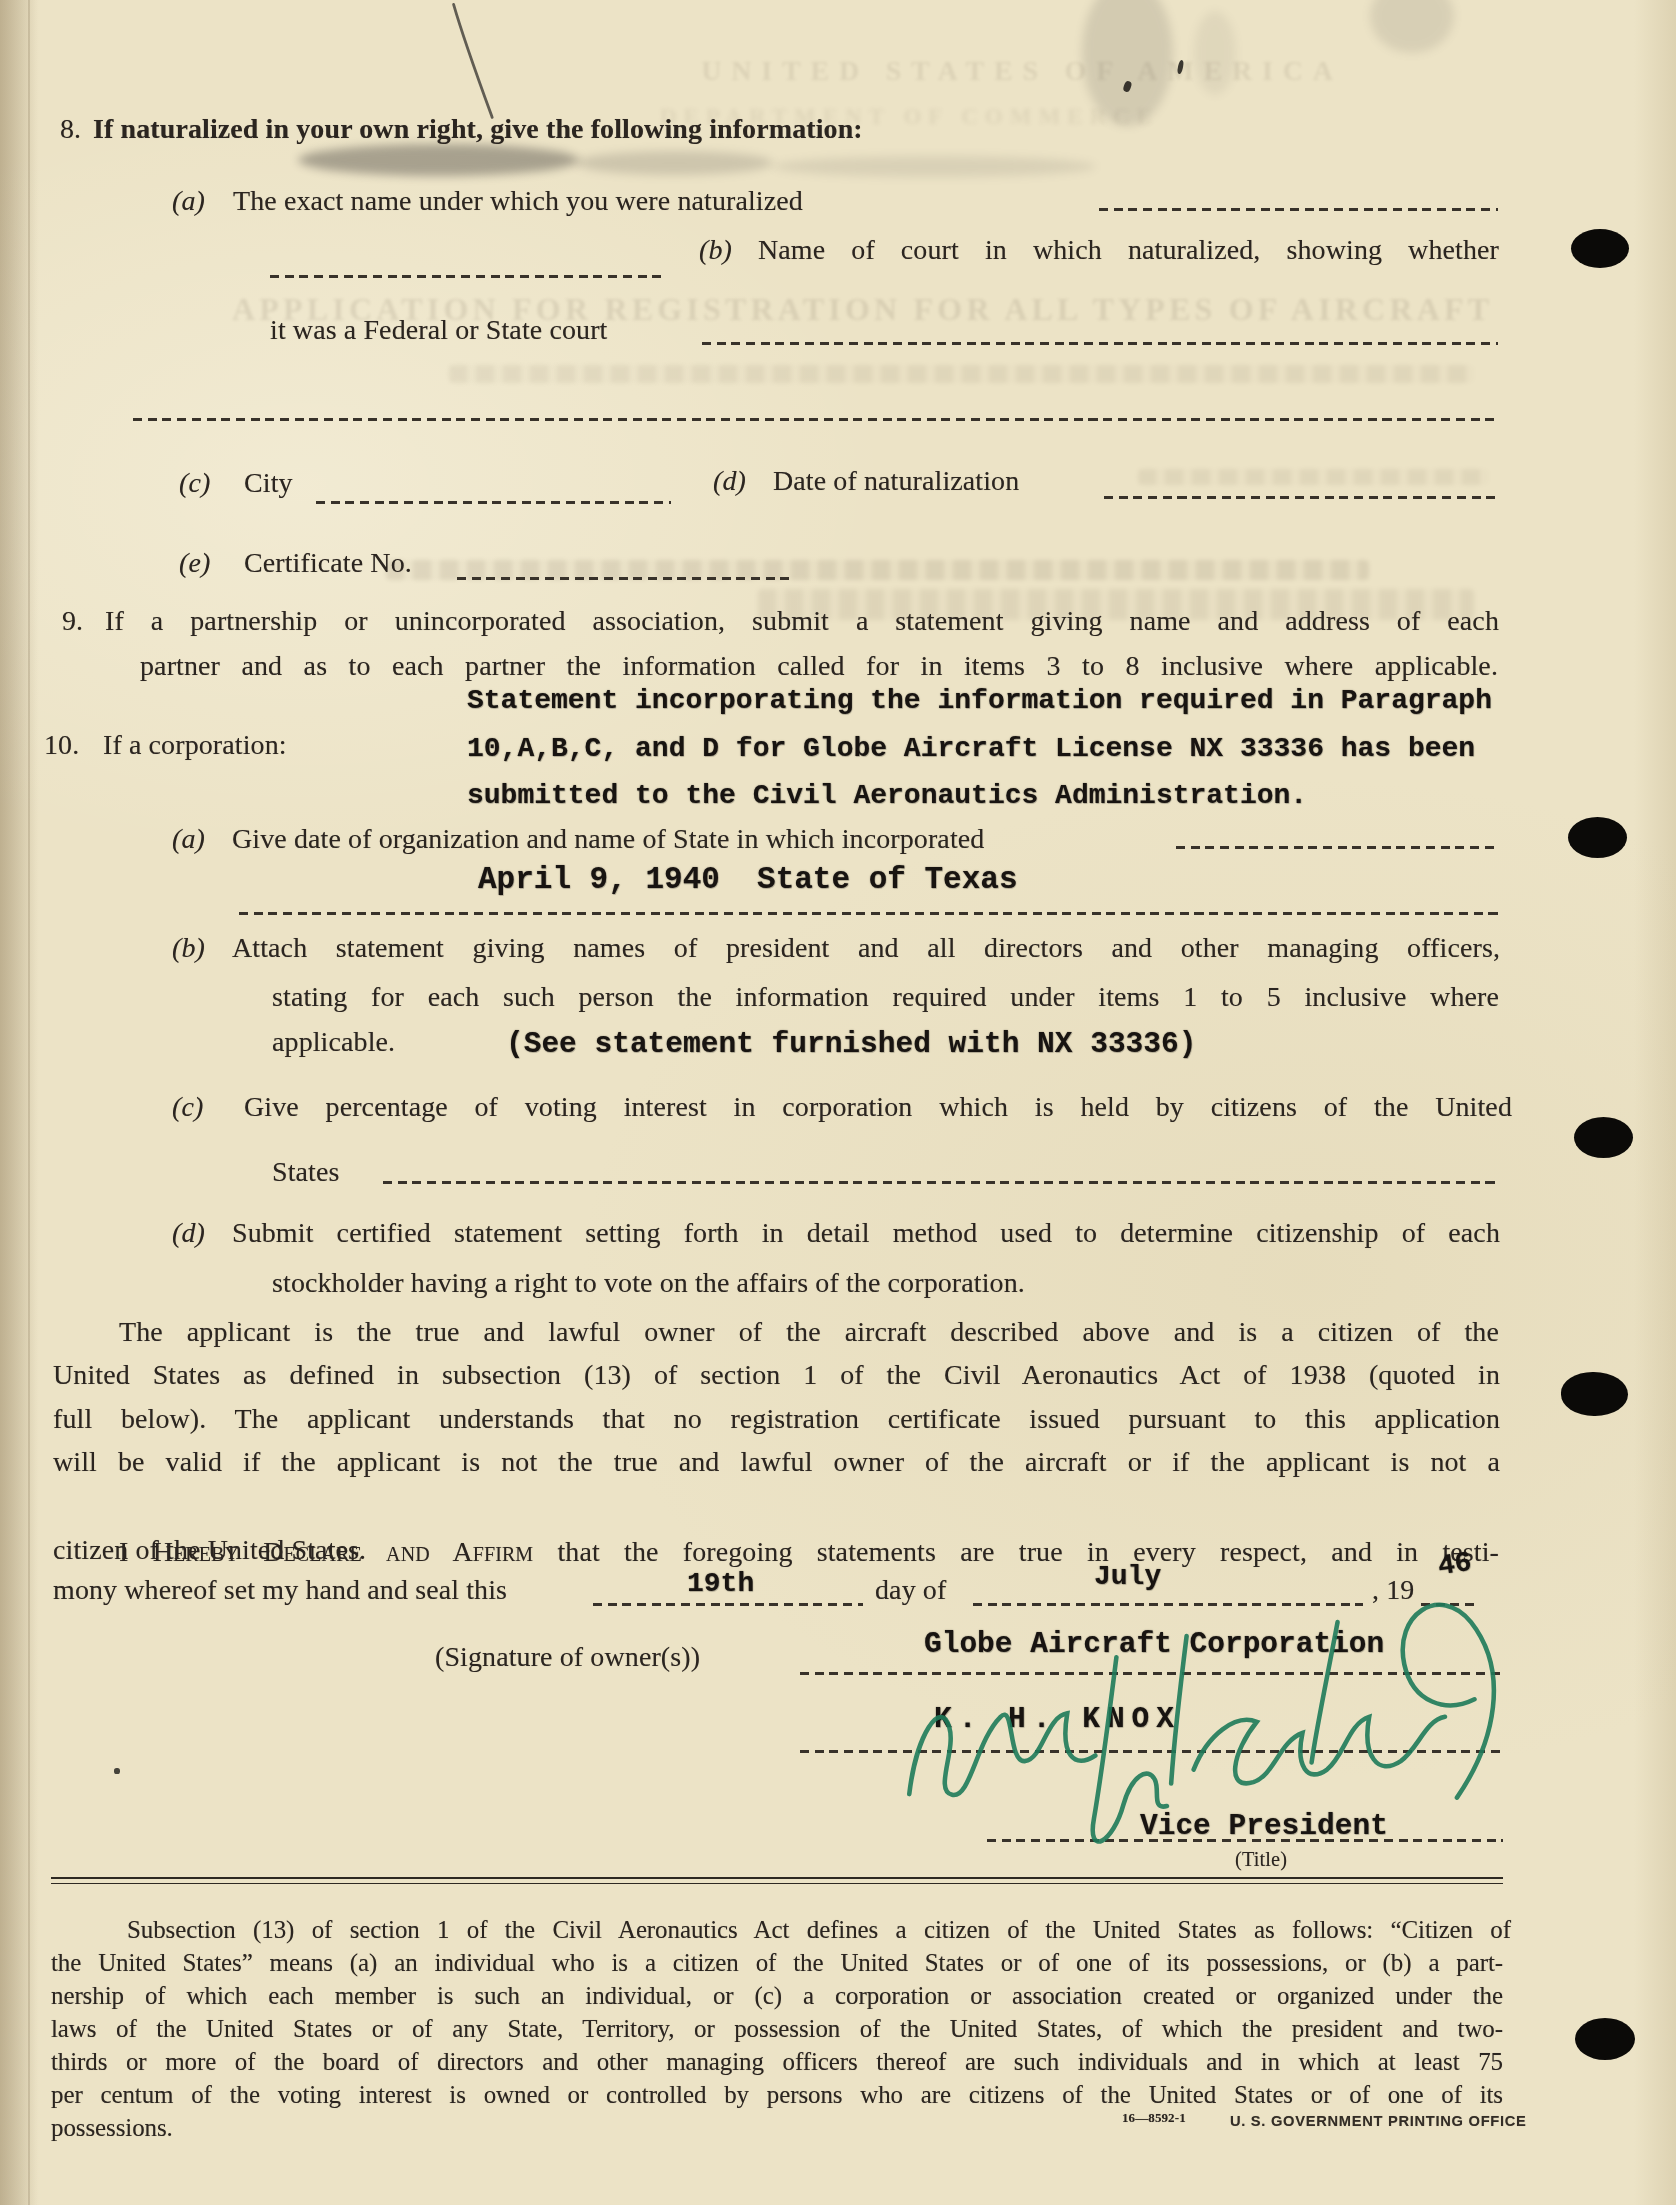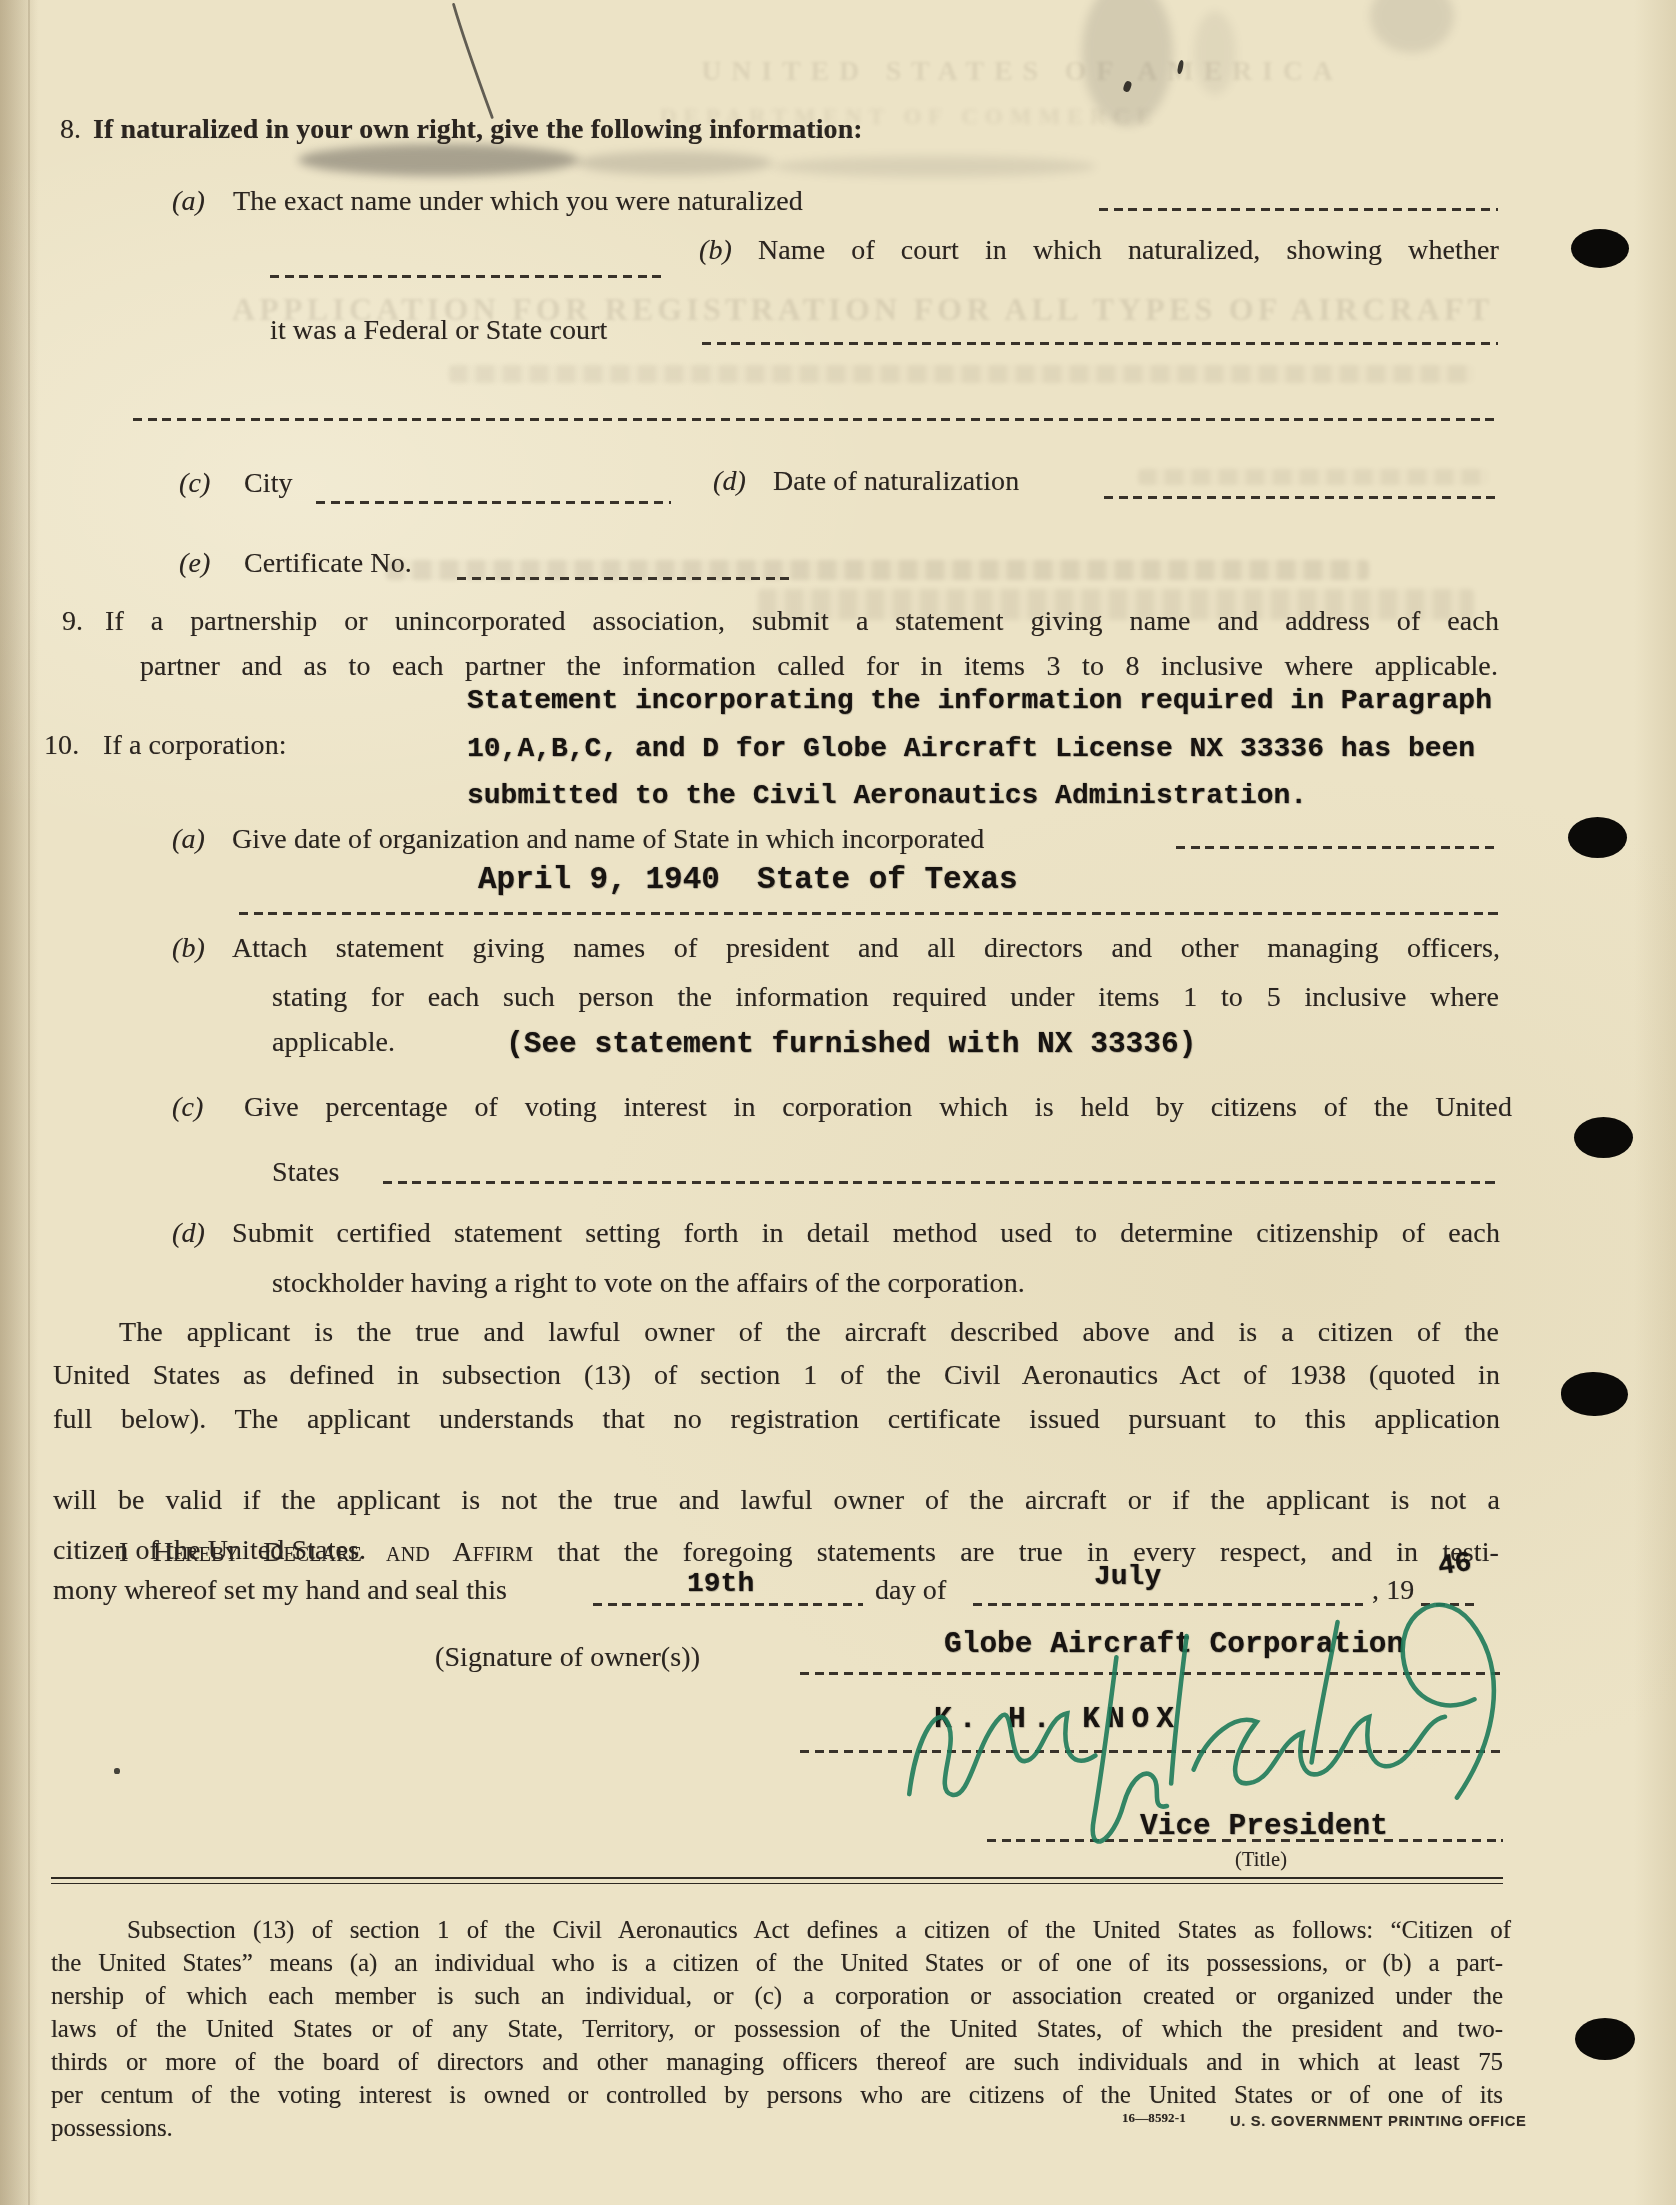--- a/index.html
+++ b/index.html
@@ -62,32 +62,32 @@
   #l-10b-l3{left:272px;top:1025px;}
   #typed-see{left:506px;top:1027px;font-size:29.5px;}
   #l-10c-let{left:172px;top:1090px;} #l-10c-l1{left:228px;top:1090px;width:1268px;margin-left:16px;}
   #l-10c-states{left:272px;top:1155px;} #dash-states{left:383px;top:1181px;width:1115px;}
   #l-10d-let{left:172px;top:1216px;} #l-10d-l1{left:232px;top:1216px;width:1268px;}
   #l-10d-l2{left:272px;top:1266px;}
   
   #aff-l1{left:119px;top:1315px;width:1380px;}
   #aff-l2{left:53px;top:1358px;width:1447px;}
   #aff-l3{left:53px;top:1402px;width:1447px;}
-  #aff-l4{left:53px;top:1483px;width:1447px;}
+  #aff-l4{left:53px;top:1445px;width:1447px;}
   #aff-l5{left:53px;top:1533px;}
   #decl-l1{left:119px;top:1535px;width:1380px;}
   
   #mony{left:53px;top:1573px;} #dash-day{left:593px;top:1603px;width:270px;}
   #lbl-dayof{left:875px;top:1573px;} #dash-month{left:973px;top:1603px;width:390px;}
   #lbl-year{left:1372px;top:1573px;} #dash-year{left:1421px;top:1603px;width:56px;}
   #typed-19th{left:687px;top:1568px;}
   #typed-july{left:1094px;top:1561px;}
   #typed-46{left:1438px;top:1549px;transform:rotate(-8deg);}
   
-  #sig-company{left:924px;top:1627px;font-size:29.5px;margin-left:20px;}
+  #sig-company{left:924px;top:1627px;font-size:29.5px;}
   #sig-label{left:435px;top:1640px;}
   #dash-sig1{left:800px;top:1672px;width:703px;}
   #sig-knox{left:934px;top:1702px;font-size:29.5px;letter-spacing:7px;}
   #dash-sig2{left:800px;top:1750px;width:703px;}
   #sig-vp{left:1140px;top:1809px;font-size:29.5px;}
   #dash-sig3{left:987px;top:1839px;width:516px;}
   #sig-title-cap{left:1235px;top:1847px;font-size:20.4px;}
   
   #rule-a{left:51px;top:1877px;width:1452px;} #rule-b{left:51px;top:1883px;width:1452px;height:1.4px;}
   .legal{font-size:25px;letter-spacing:-0.1px;}

